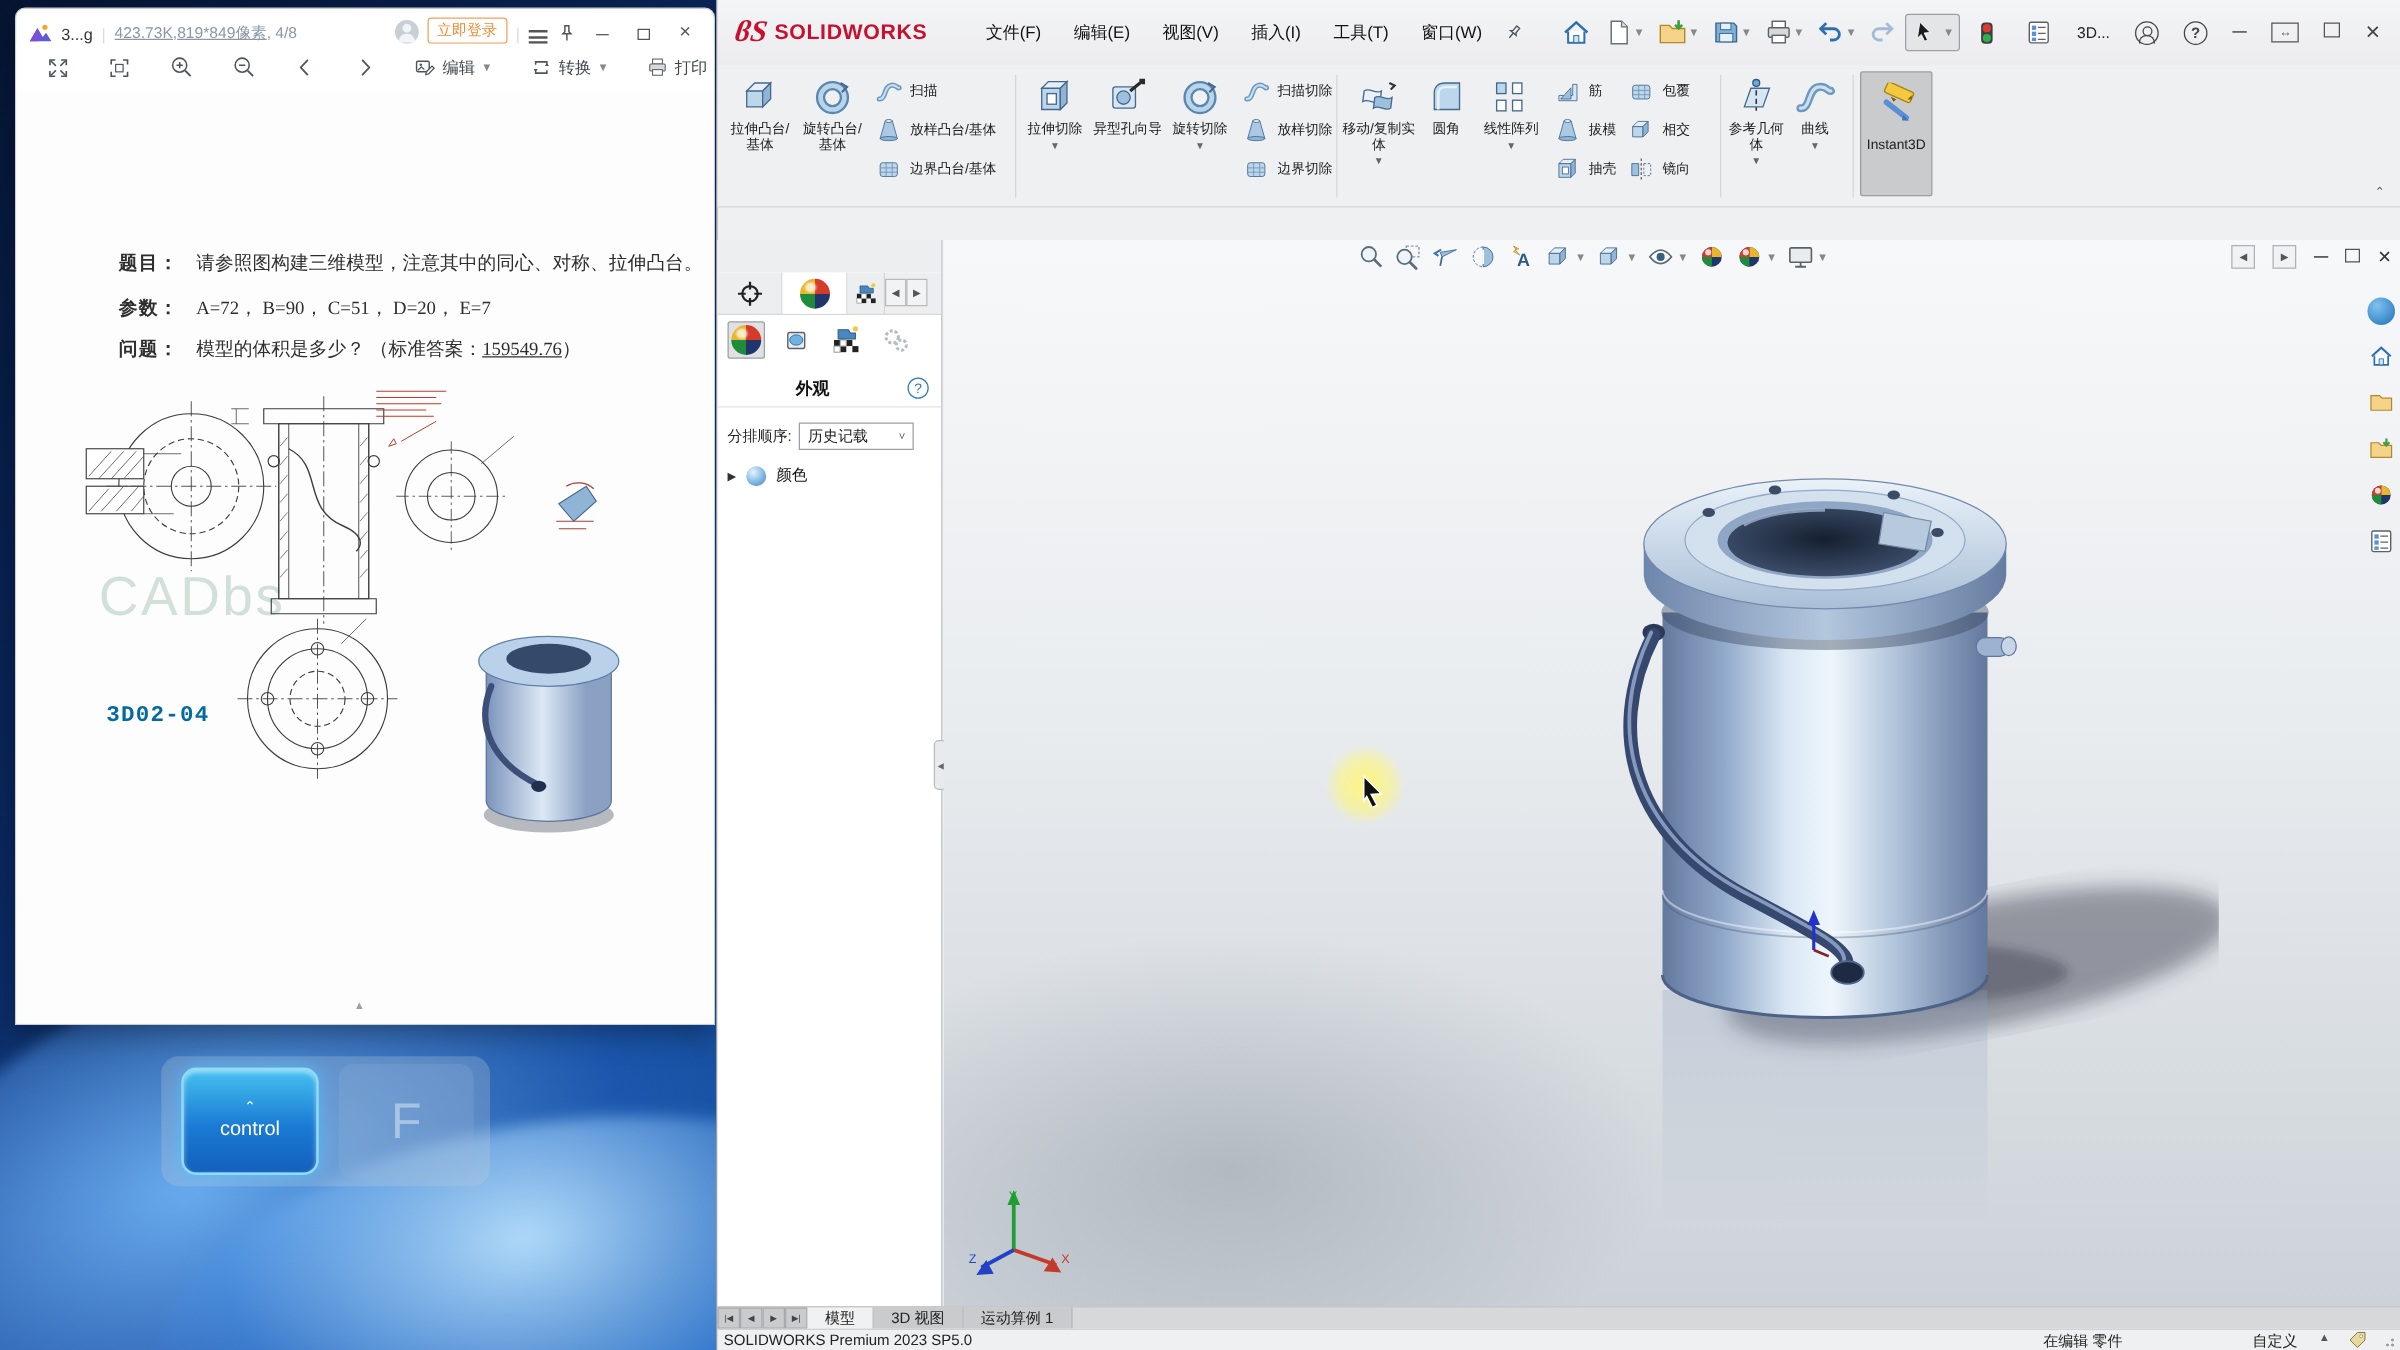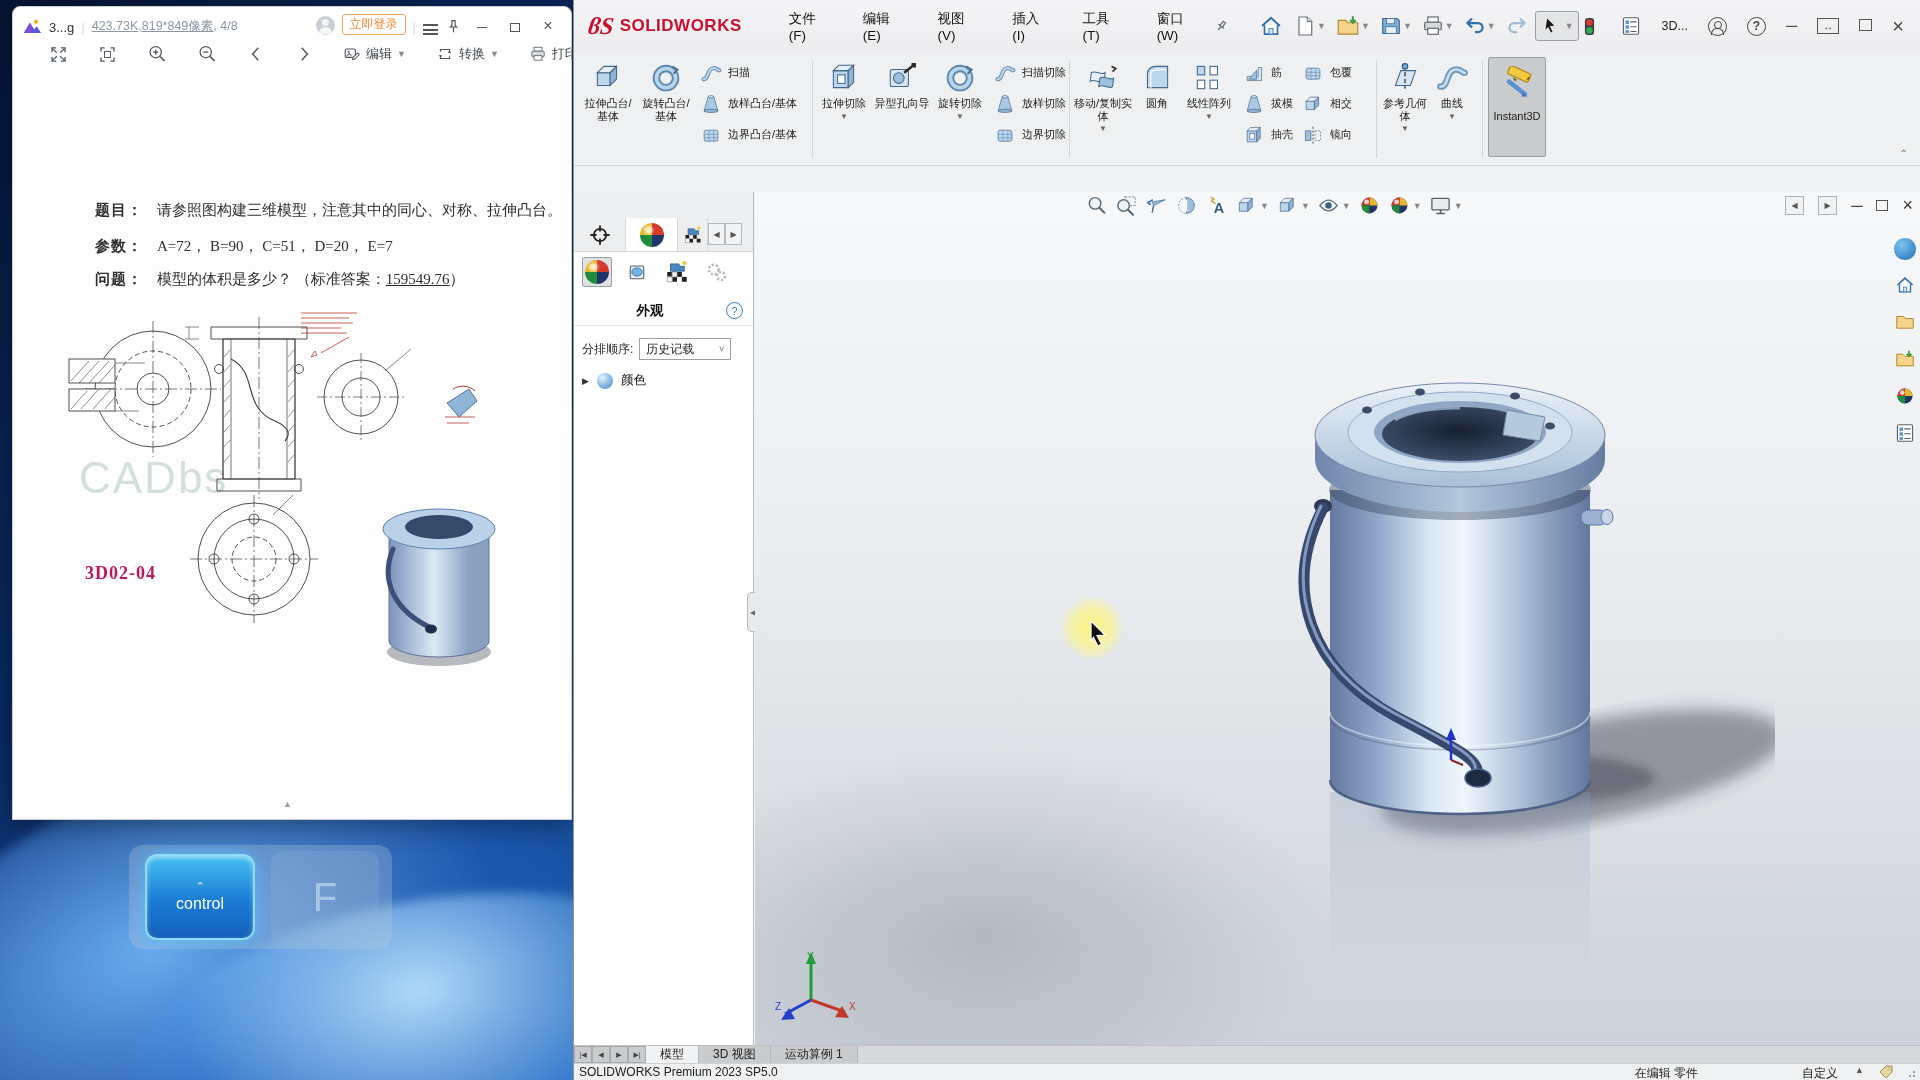--- a/index.html
+++ b/index.html
@@ -18,49 +18,49 @@
   #viewer{left:12px;top:6px;width:560px;height:814px;background:#fff;border:1px solid #c9ced4;border-radius:8px 8px 0 0;box-shadow:0 6px 24px rgba(0,0,0,.35)}
   .v-title{position:absolute;left:0;top:0;width:100%;height:28px;display:flex;align-items:flex-end;padding:0 10px;gap:7px;font-size:13px;color:#333}
   .v-meta{color:#8a97a8;font-size:12.5px}
   .v-meta u{text-decoration:underline}
   .v-sep{color:#d7dbe0}
   .loginbtn{color:#f08b33;border:1px solid #f0a25c;border-radius:3px;font-size:12px;padding:1px 7px;white-space:nowrap}
   .burger{width:15px;height:11px;border-top:2px solid #555;border-bottom:2px solid #555;position:relative}
   .burger:before{content:"";position:absolute;left:0;top:2.5px;width:100%;height:2px;background:#555}
   .winbtn{width:26px;text-align:center;color:#555;font-size:14px}
   .maxbox{display:inline-block;width:10px;height:9px;border:1.6px solid #555}
-  .v-tools{position:absolute;left:0;top:28px;width:100%;height:38px;display:flex;align-items:center;padding-left:36px;background:#fff}
+  .v-tools{position:absolute;left:0;top:28px;width:100%;height:38px;display:flex;align-items:center;padding-left:24px;background:#fff}
   .vt{display:flex;align-items:center;gap:5px;color:#3e454d;font-size:13px;margin-right:30px;white-space:nowrap}
   .vt svg{display:block}
   .ddm{font-size:9px;color:#888}
   .v-body{position:absolute;left:0;top:66px;width:558px;height:746px;background:#fdfdfd;border-radius:0;overflow:hidden}
 
   .docline{position:absolute;font-family:"Liberation Serif",serif;font-size:15px;color:#2e2e2e;white-space:nowrap}
   .doclab{letter-spacing:1px;margin-right:14px;font-weight:bold}
   .ansu{text-decoration:underline}
   #docdraw{position:absolute;left:36px;top:224px}
-  .doccode{position:absolute;left:72px;top:490px;color:#be185d;font-size:18px;font-weight:bold;font-family:Liberation Serif, serif;letter-spacing:1px}
+  .doccode{position:absolute;left:72px;top:490px;color:#0369a1;font-size:18px;font-weight:bold;font-family:Liberation Mono, monospace;letter-spacing:1px}
   .watermark{position:absolute;left:66px;top:380px;font-size:44px;font-weight:normal;color:rgba(110,160,135,.30);letter-spacing:2px}
   .scrollhint{position:absolute;left:270px;top:726px;font-size:9px;color:#9aa0a6}
 
   
   #keyov{left:129px;top:845px;width:263px;height:104px;background:rgba(190,205,220,.28);border-radius:14px}
   .ctrlkey{position:absolute;left:16px;top:9px;width:110px;height:86px;border-radius:12px;background:linear-gradient(180deg,#45c0f0 0%,#1a7bd4 55%,#1460bc 100%);border:2px solid #8fdcf8;box-shadow:0 0 14px rgba(80,190,255,.8),inset 0 2px 4px rgba(255,255,255,.5);display:flex;flex-direction:column;align-items:center;justify-content:center;color:#fff}
   .ctrlkey .chev{font-size:11px;line-height:10px;margin-bottom:4px;opacity:.95}
   .ctrlkey .klab{font-size:16px}
   .ghostkey{position:absolute;left:142px;top:6px;width:108px;height:92px;border-radius:12px;background:rgba(150,180,220,.22);color:rgba(240,248,255,.45);display:flex;align-items:center;justify-content:center;font-size:40px}
 
   
   #sw{left:573px;top:0;width:1347px;height:1080px;background:#eef0f1;border-left:1px solid #8f9397}
 
   
   .sw-title{position:absolute;left:0;top:0;width:100%;height:52px;display:flex;align-items:center;padding-left:14px;background:linear-gradient(#f4f5f6,#ececee)}
   .dslogo{font-family:"Liberation Serif",serif;font-style:italic;font-weight:bold;color:#c8102e;font-size:24px;transform:skewX(-8deg);margin-right:6px}
   .swbrand{color:#c8102e;font-size:17px;font-weight:bold;letter-spacing:.5px;margin-right:34px}
-  .menu{display:flex;gap:11px;font-size:13.5px;color:#111}
+  .menu{display:flex;gap:0;font-size:13.5px;color:#111}
   .menu span{padding:6px 13px;border-radius:3px}
   .qbar{display:flex;align-items:center;margin-left:26px;gap:3px}
   .qb{display:flex;align-items:center;padding:4px 3px;border-radius:3px}
   .qb svg{display:block}
   .seltool{border:1px solid #9aa0a6;background:#e3e5e7;border-radius:3px;padding:3px 4px;display:flex;align-items:center;gap:3px}
   .twin{margin-left:auto;display:flex;align-items:center;gap:20px;padding-right:16px;color:#333}
   .twin .wc{font-size:16px;color:#444}
   .spanbox{display:inline-flex;align-items:center;justify-content:center;width:22px;height:16px;border:1.6px solid #555;font-size:10px;color:#555}
   .threeD{font-size:12.5px;color:#222}
   .helpc{width:19px;height:19px;border:1.7px solid #444;border-radius:50%;display:flex;align-items:center;justify-content:center;font-size:12px;font-weight:bold;color:#444}

